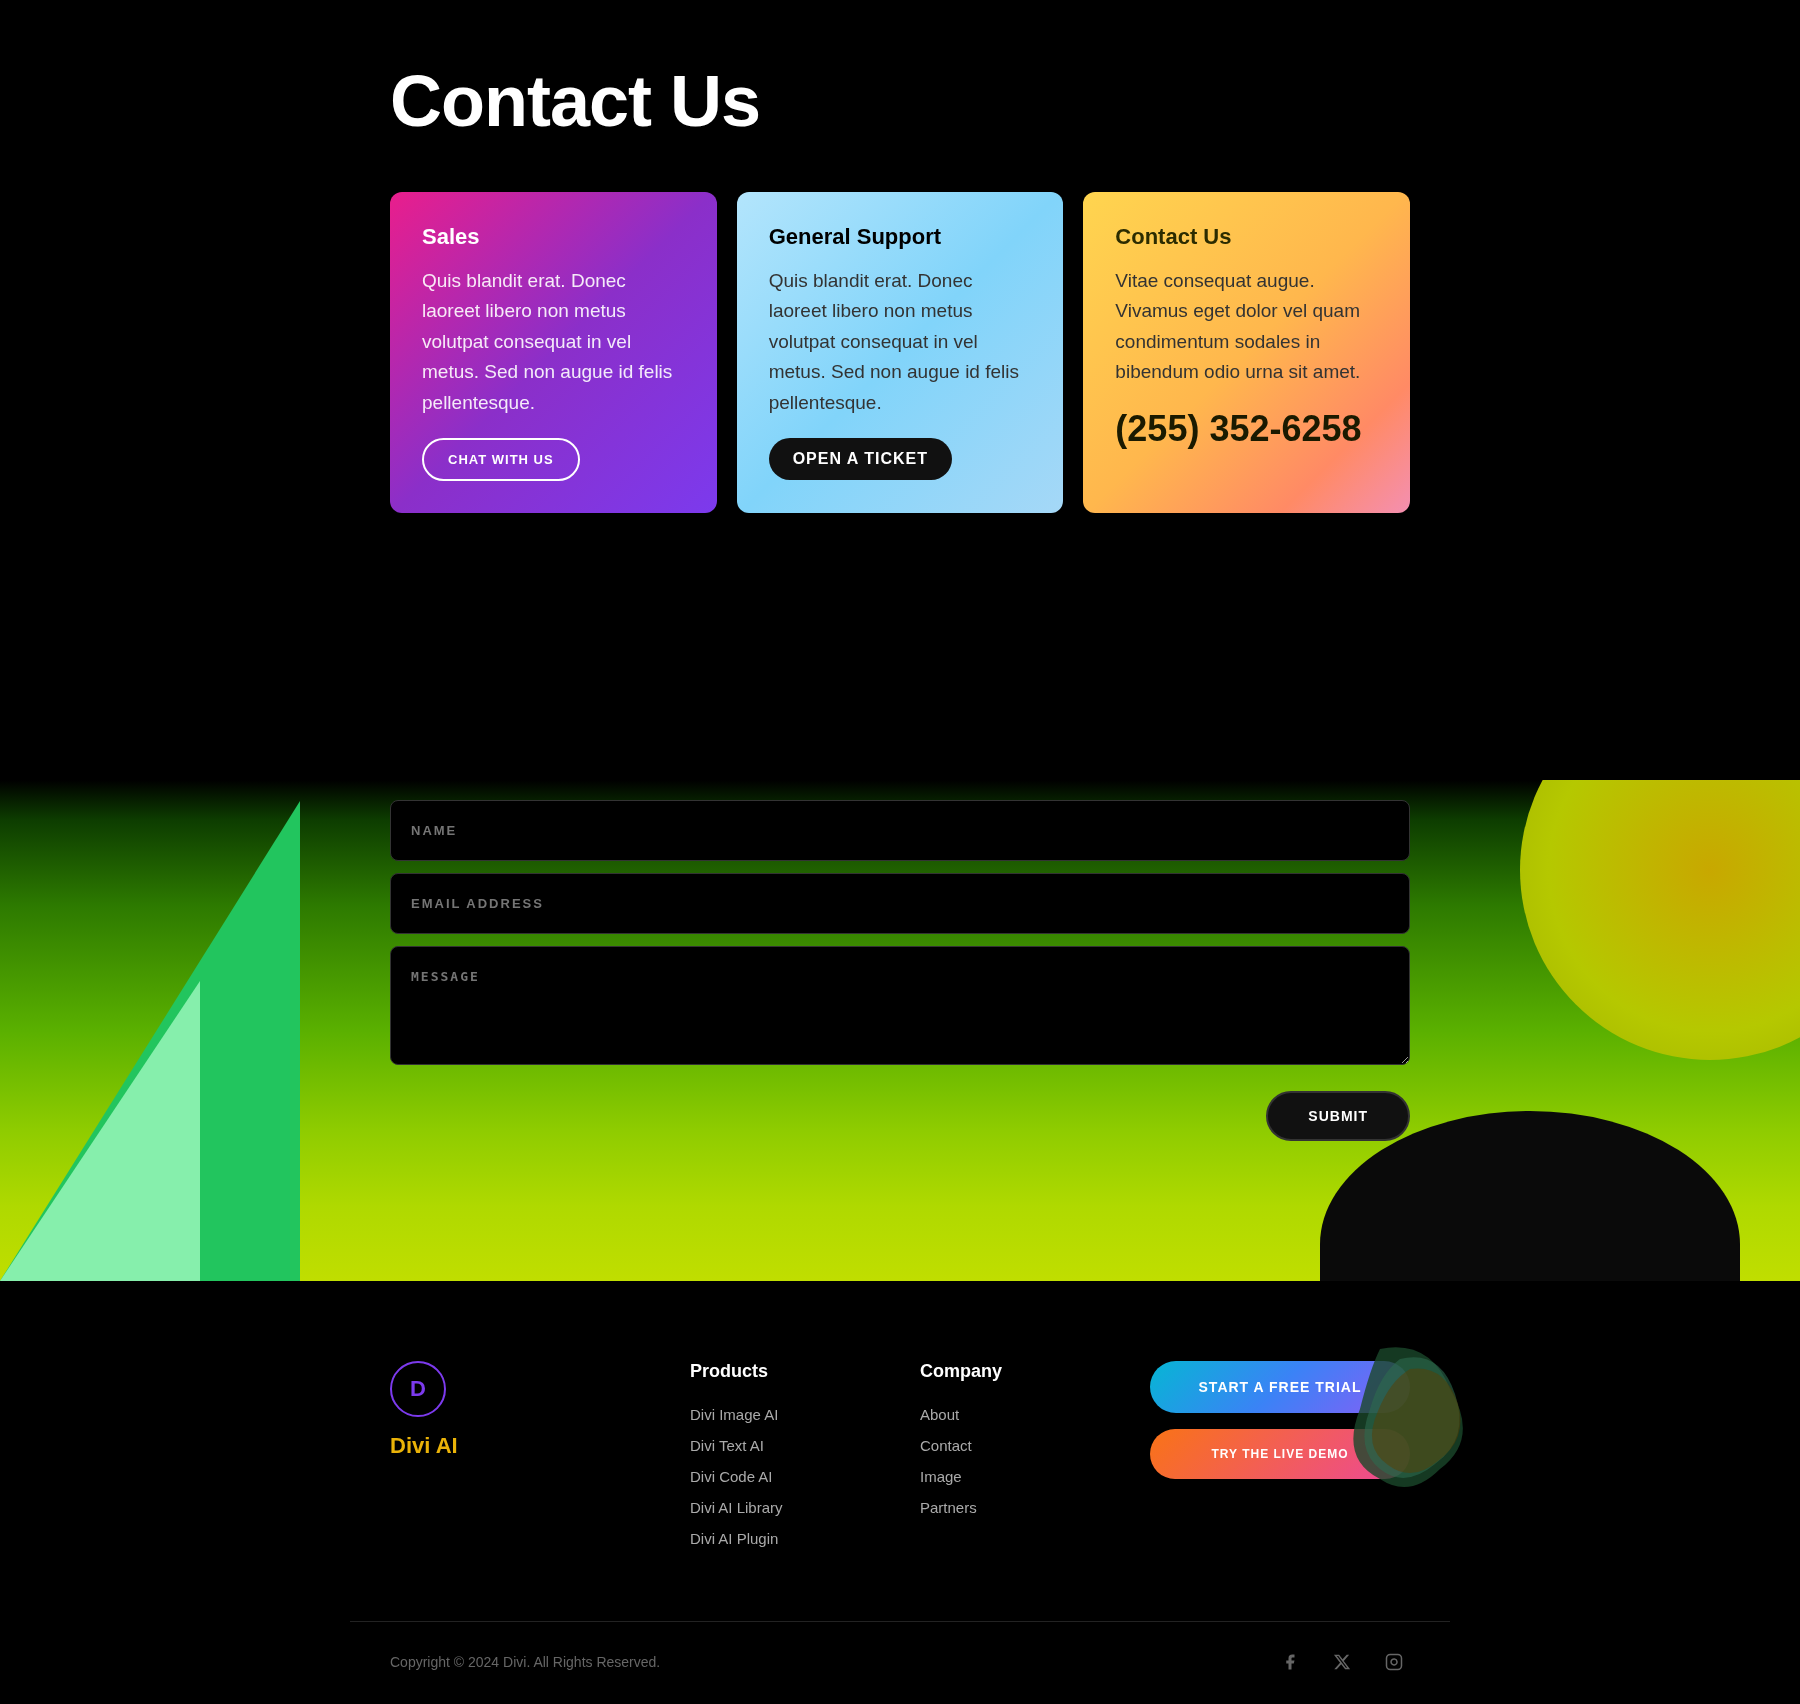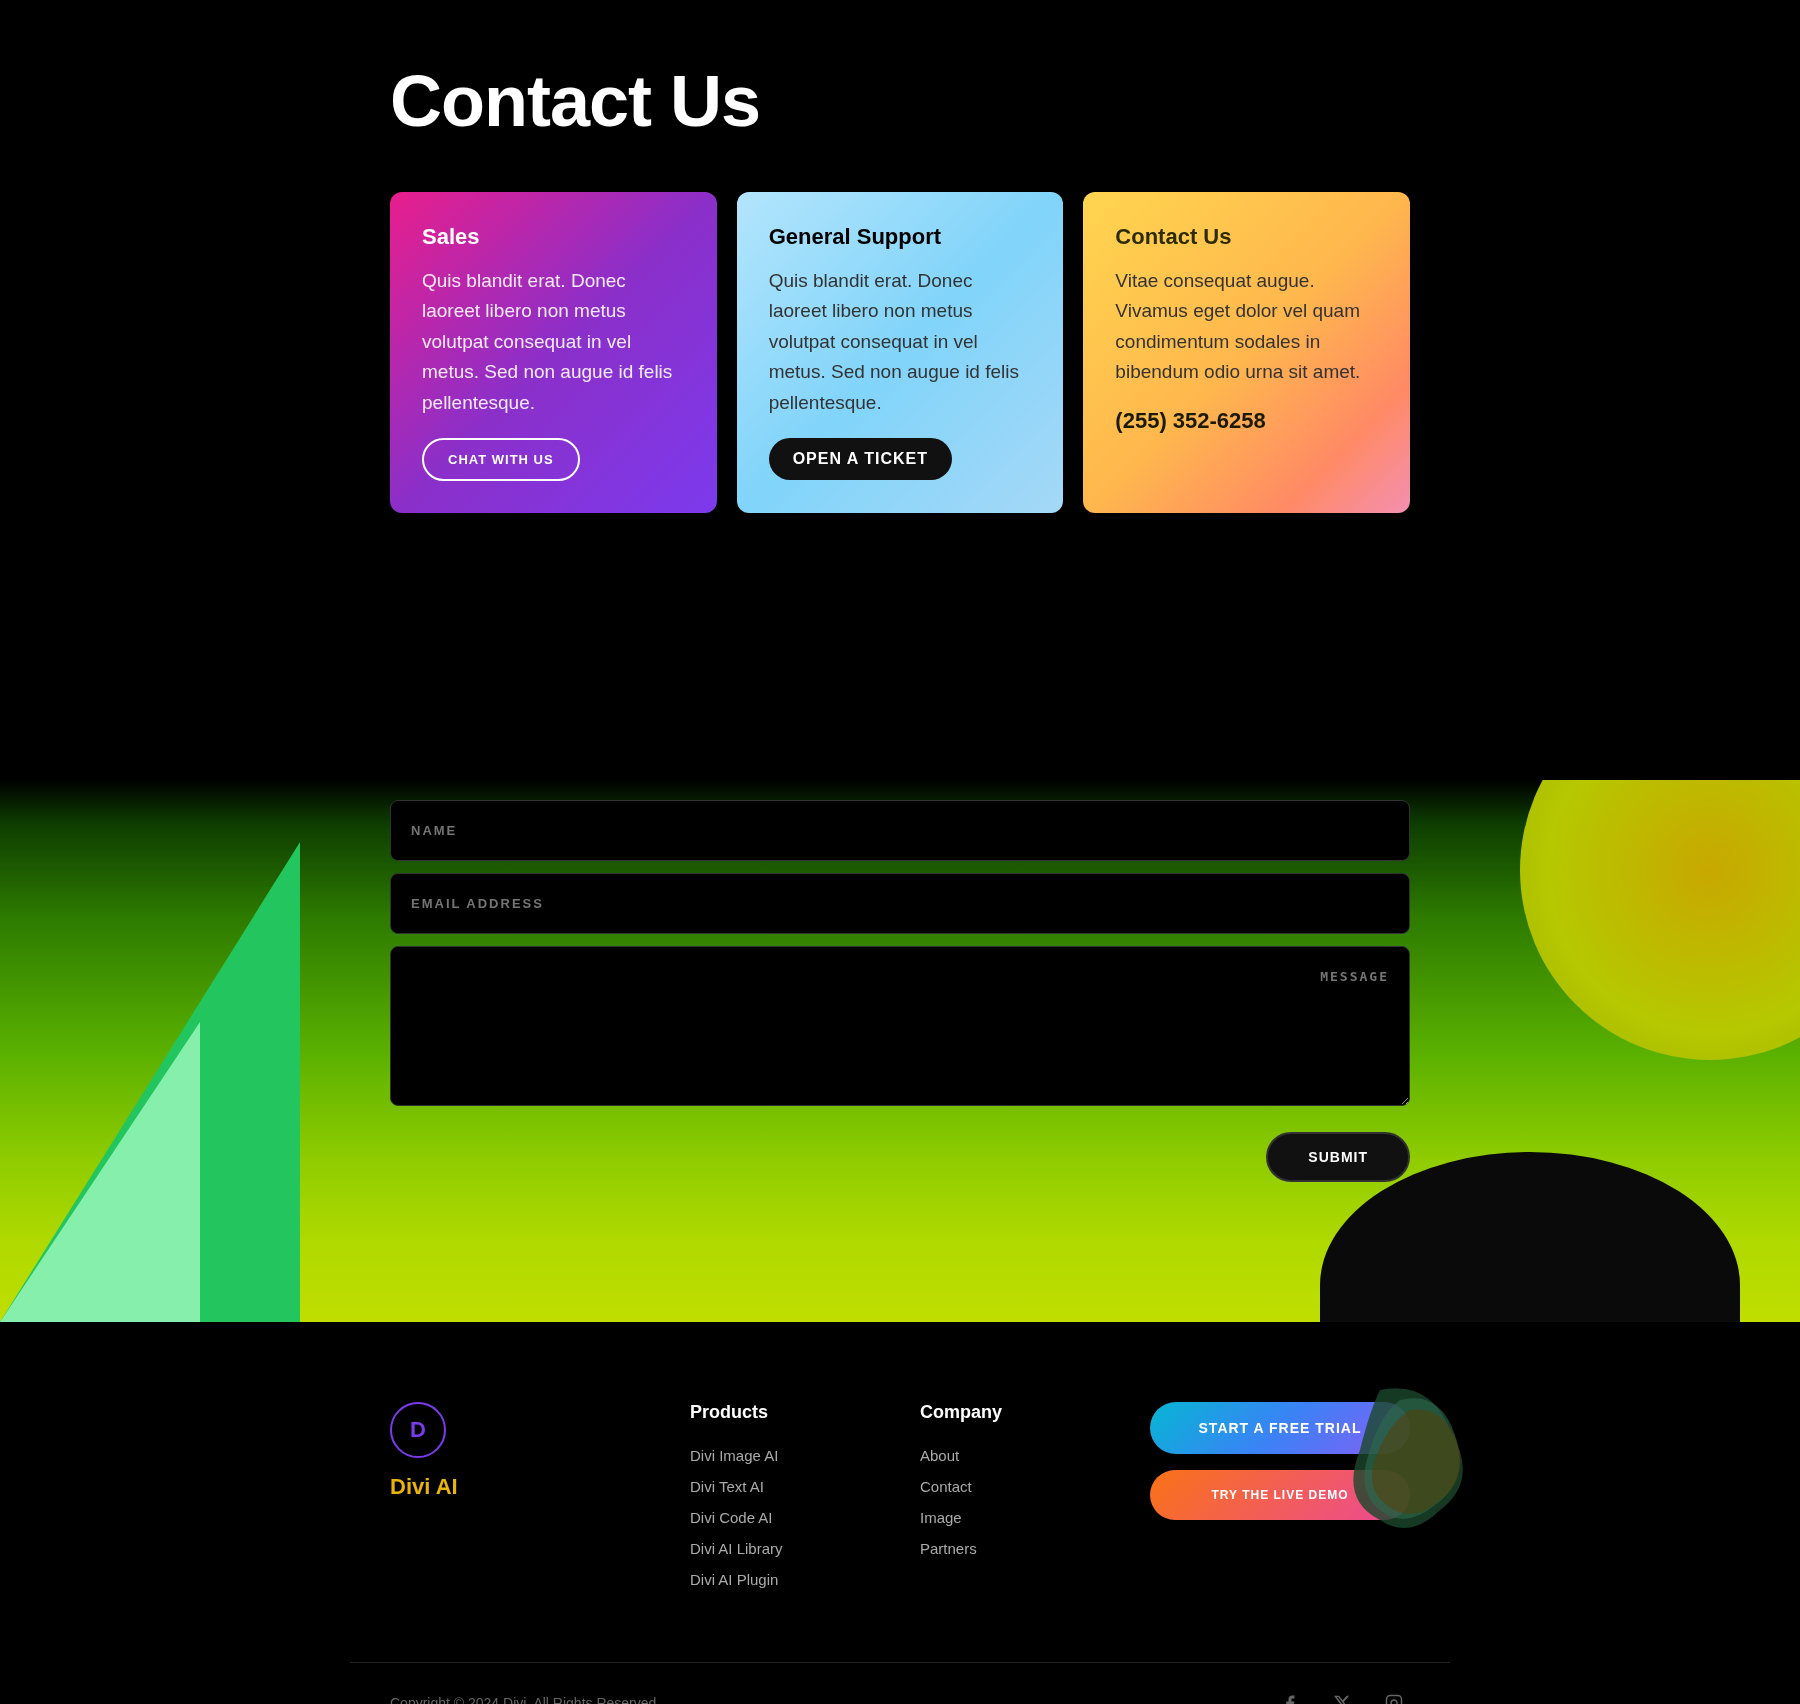--- a/index.html
+++ b/index.html
@@ -103,21 +103,21 @@
       padding: 12px 24px;
       border-radius: 30px;
       font-size: 16px;
       font-weight: 700;
       letter-spacing: 1px;
       cursor: pointer;
       text-transform: uppercase;
     }
 
     .card-phone {
-      font-size: 22px;
+      font-size: 36px;
       font-weight: 800;
       color: #1a1a00;
       margin-top: 10px;
     }
 
     .form-container {
       position: relative;
       z-index: 10;
       max-width: 1100px;
       margin: 0 auto;
@@ -133,23 +133,22 @@
       margin-bottom: 12px;
       color: #666;
       font-size: 13px;
       font-weight: 600;
       letter-spacing: 2px;
       text-transform: uppercase;
       outline: none;
     }
 
     textarea.form-field {
-      height: 160px;
+      height: 119px;
       resize: vertical;
-      text-align: right;
     }
 
     .submit-row {
       display: flex;
       justify-content: flex-end;
       margin-top: 10px;
     }
 
     .submit-btn {
       background: #111;

